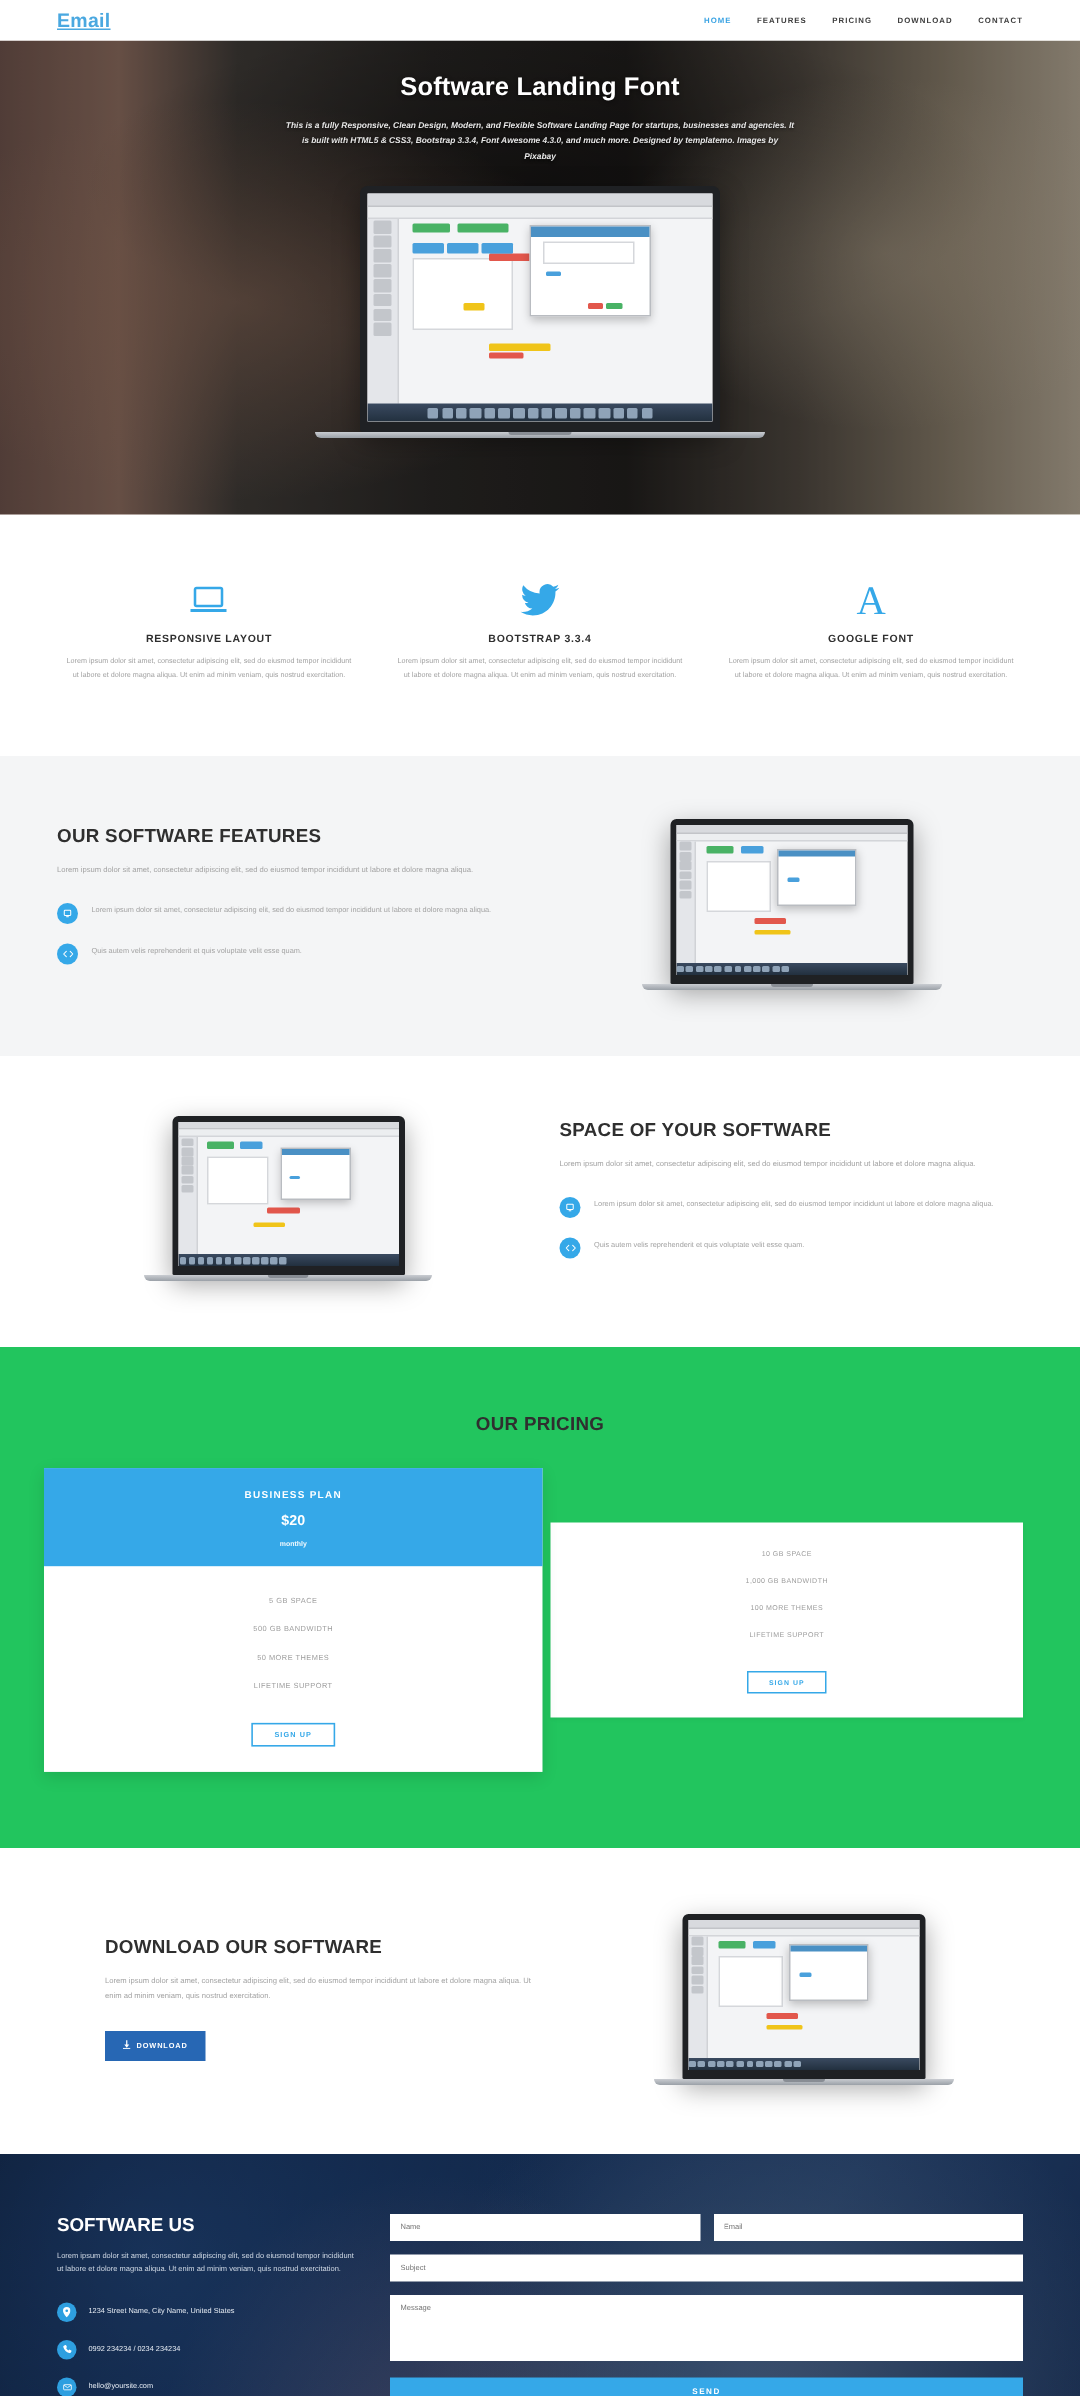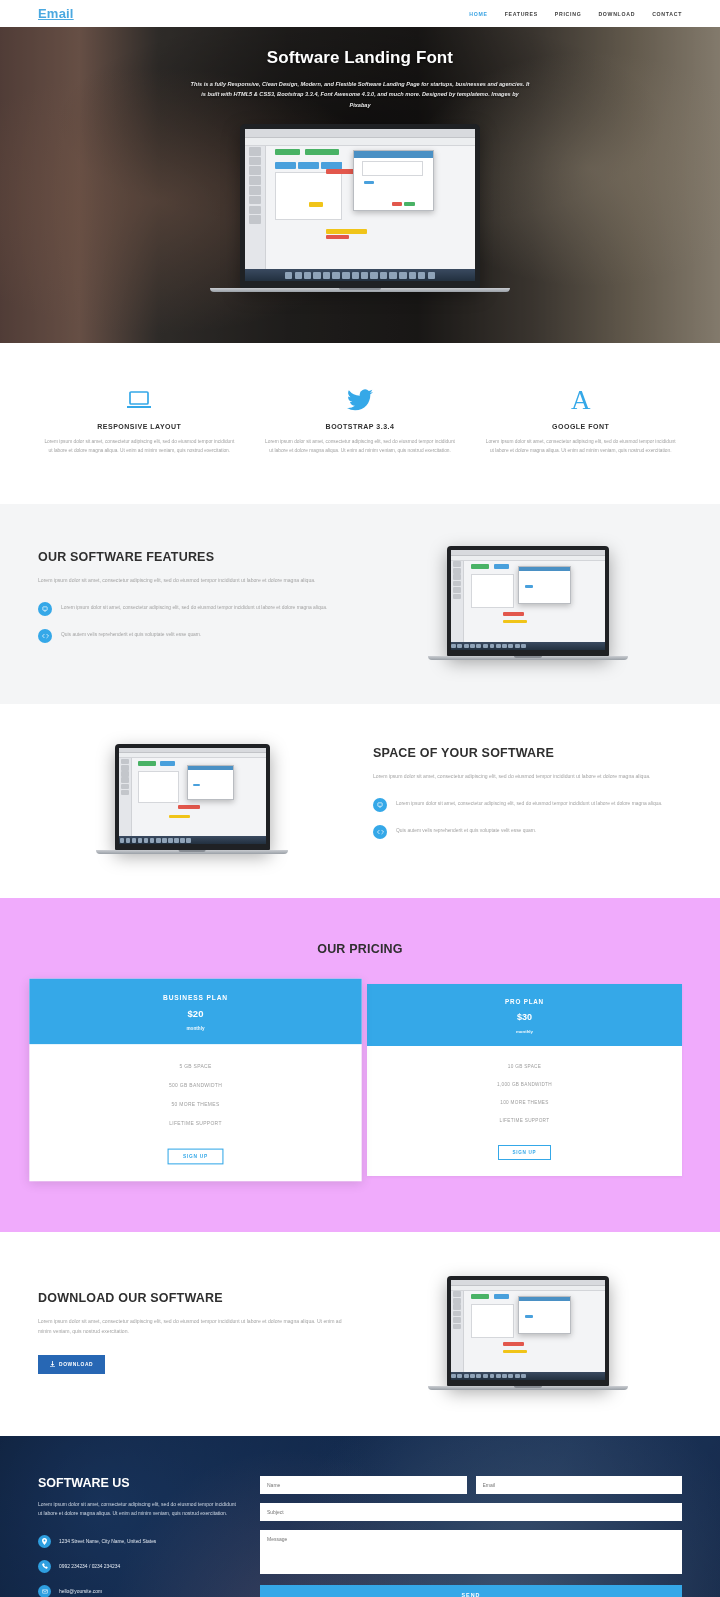--- a/index.html
+++ b/index.html
@@ -77,21 +77,21 @@
   .split .txt{flex:1;}
   .split .pic{flex:1;display:flex;justify-content:center;}
   .grey-bg{background:#f4f5f6;}
   .lead{font-size:5.1px;line-height:1.95;color:#a3a3a3;margin:12px 0 16px;}
   .bullet{display:flex;gap:9px;margin-bottom:13px;align-items:flex-start;}
   .bullet .circ{width:14px;height:14px;border-radius:50%;background:#35a8e8;flex:0 0 14px;
                 display:flex;align-items:center;justify-content:center;color:#fff;}
   .bullet p{font-size:4.9px;line-height:1.95;color:#a3a3a3;padding-top:1px;}
 
   
-  .pricing{background:#f0abfc;padding:44px 38px 56px;}
+  .pricing{background:#22c55e;padding:44px 38px 56px;}
   .plans{display:flex;gap:14px;align-items:center;margin-top:28px;}
   .plan{flex:1;background:#fff;box-shadow:0 1px 3px rgba(0,0,0,.06);text-align:center;}
   .plan .head{background:#35a8e8;color:#fff;padding:14px 0 12px;}
   .plan .head .nm{font-size:6.3px;font-weight:bold;letter-spacing:.8px;}
   .plan .head .pr{font-size:9px;font-weight:bold;margin-top:7px;}
   .plan .head .per{font-size:4.4px;font-weight:bold;margin-top:7px;opacity:.92;}
   .plan ul{list-style:none;padding:12px 0 10px;}
   .plan li{font-size:4.7px;color:#9d9d9d;padding:6.5px 0;letter-spacing:.3px;}
   .plan .su{display:inline-block;border:1px solid #35a8e8;color:#35a8e8;font-size:4.6px;
             font-weight:bold;letter-spacing:.7px;padding:4px 14px;margin:5px 0 16px;
@@ -359,38 +359,33 @@
       <ul>
         <li>5 GB SPACE</li>
         <li>500 GB BANDWIDTH</li>
         <li>50 MORE THEMES</li>
         <li>LIFETIME SUPPORT</li>
       </ul>
       <button class="su">SIGN UP</button>
     </div>
 
     <div class="plan">
-      <div class="head">
-        <div class="nm">PRO PLAN</div>
-        <div class="pr">$30</div>
-        <div class="per">monthly</div>
-      </div>
       <ul>
         <li>10 GB SPACE</li>
         <li>1,000 GB BANDWIDTH</li>
         <li>100 MORE THEMES</li>
         <li>LIFETIME SUPPORT</li>
       </ul>
       <button class="su">SIGN UP</button>
     </div>
 
   </div>
 </section>
 
-<section class="sec" style="padding:44px 38px 46px;">
+<section class="sec" style="padding:44px 38px 46px;margin-left:32px;">
   <div class="split">
     <div class="txt">
       <h2 class="sec-title">DOWNLOAD OUR SOFTWARE</h2>
       <p class="lead">Lorem ipsum dolor sit amet, consectetur adipiscing elit, sed do eiusmod tempor incididunt ut labore et dolore magna aliqua. Ut enim ad minim veniam, quis nostrud exercitation.</p>
       <button class="dl-btn">
         <span>
           <svg width="5" height="6" viewBox="0 0 12 14" fill="#fff">
             <path d="M5 0h2v7h3L6 12 2 7h3z"></path>
               <rect x="0" y="12.5" width="12" height="1.5"></rect>
           </svg>

